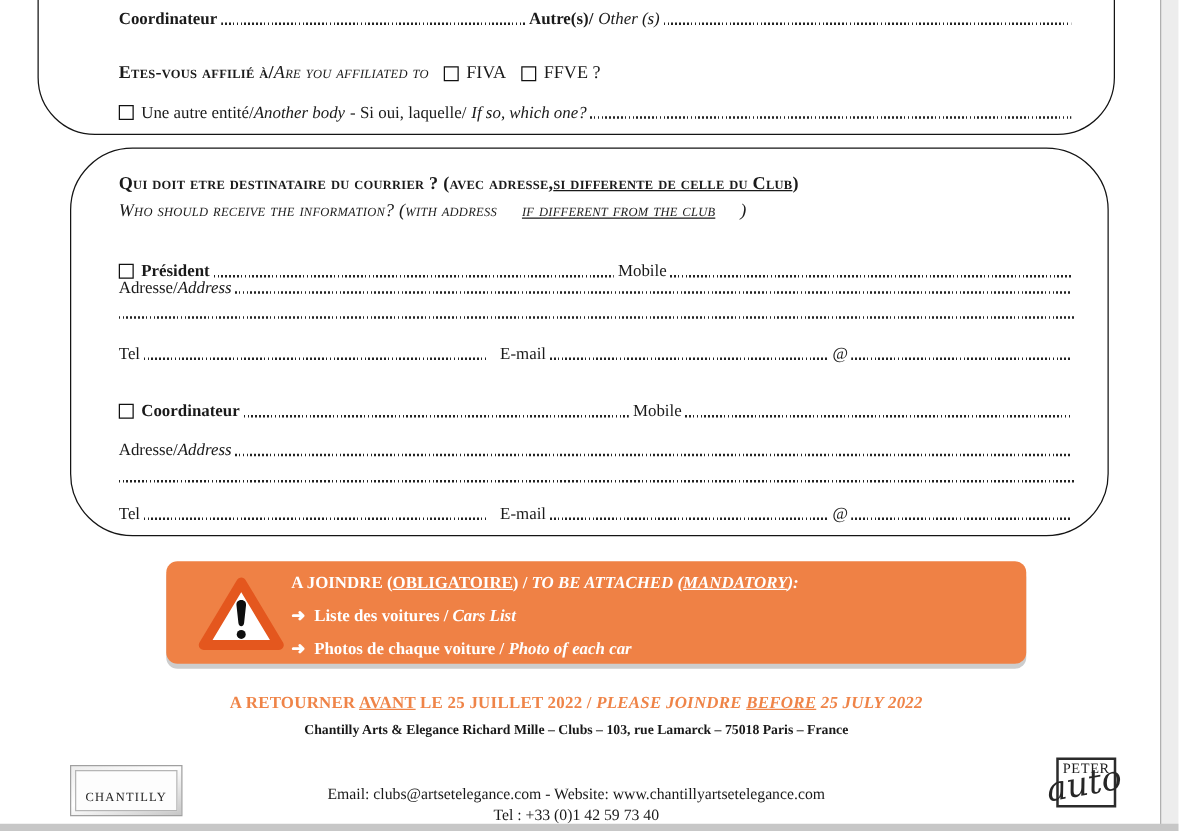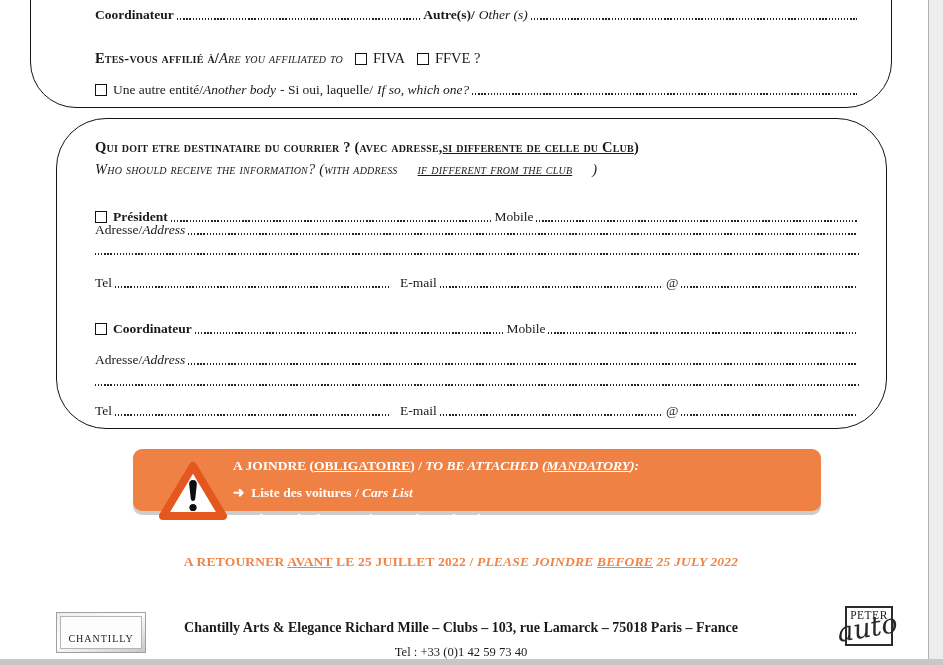--- a/index.html
+++ b/index.html
@@ -23,34 +23,34 @@
   .sp{margin-left:4px}
   .dots{flex:1 1 auto;align-self:flex-end;height:1.6px;margin:0 3px 3px 3px;
         background:repeating-linear-gradient(90deg,#222 0 1.3px,transparent 1.3px 3.1px);}
   .dotline{position:absolute;height:1.6px;
         background:repeating-linear-gradient(90deg,#222 0 1.3px,transparent 1.3px 3.1px);}
   .cb{width:10px;height:10px;border:1.6px solid #111;flex:none;align-self:center;
       margin-right:6px;background:#fff;}
   .gap12{margin-left:12px}.gap8{margin-left:8px}
 
   
-  #obox{position:absolute;left:133px;top:449px;width:688px;height:62px;background:#EF8145;
+  #obox{position:absolute;left:133px;top:449px;width:688px;height:82px;background:#EF8145;
         border-radius:9px;box-shadow:0 4px 0 #cdcdcd;}
   #obox .orow{position:absolute;left:100px;color:#fff;font-weight:bold;font-size:13.5px;
         line-height:16px;white-space:nowrap;}
   #warn{position:absolute;left:24px;top:12px;}
   .arrow{margin-right:7px;font-weight:bold;}
 
   
   #retline{position:absolute;left:30px;top:554px;width:862px;text-align:center;
         color:#EF8448;font-weight:bold;font-size:13.5px;letter-spacing:.2px;white-space:nowrap;}
 
   
   .fline{position:absolute;left:30px;width:862px;text-align:center;white-space:nowrap;}
-  #f1{top:620px;font-size:14px;font-weight:bold;}
+  #f1{top:578px;font-size:11px;font-weight:bold;}
   #f2{top:628px;font-size:12.6px;}
   #f3{top:645px;font-size:12.6px;}
 
   
   #logoL{position:absolute;left:56px;top:612px;width:90px;height:41px;box-sizing:border-box;
         border:1px solid #a0a0a0;background:linear-gradient(160deg,#ededed,#ffffff 45%,#c7c7c7);}
   #logoL .panel{position:absolute;left:3px;top:3px;right:3px;bottom:3px;background:#fdfdfd;
         border:0.5px solid #b5b5b5;text-align:center;overflow:hidden;}
   .lg1{font-size:10px;letter-spacing:1px;line-height:11px;margin-top:16px;color:#222;}
   .lg2{display:inline-block;font-size:5.8px;letter-spacing:.7px;line-height:6.5px;color:#444;
@@ -175,20 +175,21 @@
     <div class="orow" style="top:62px;">
       <span class="arrow">➜</span><span>Photos de chaque voiture / </span><span class="i">Photo of each car</span>
     </div>
   </div>
 
   <div id="retline">
     <span>A RETOURNER </span><span class="u">AVANT</span><span> LE 25 JUILLET 2022</span><span> / </span><span class="i">PLEASE JOINDRE </span><span class="i u">BEFORE</span><span class="i"> 25 JULY 2022</span>
   </div>
 
   <div class="fline" id="f1">Chantilly Arts &amp; Elegance Richard Mille – Clubs – 103, rue Lamarck – 75018 Paris – France</div>
+  <div class="fline" id="f2">Email: clubs@artsetelegance.com - Website: www.chantillyartsetelegance.com</div>
   <div class="fline" id="f3">Tel : +33 (0)1 42 59 73 40</div>
 
   <div id="logoL">
     <div class="panel">
       <div class="lg1">CHANTILLY</div>
       <div><span class="lg2">ARTS &amp; ELEGANCE</span></div>
       <div class="lg3">RICHARD MILLE</div>
     </div>
   </div>
 

